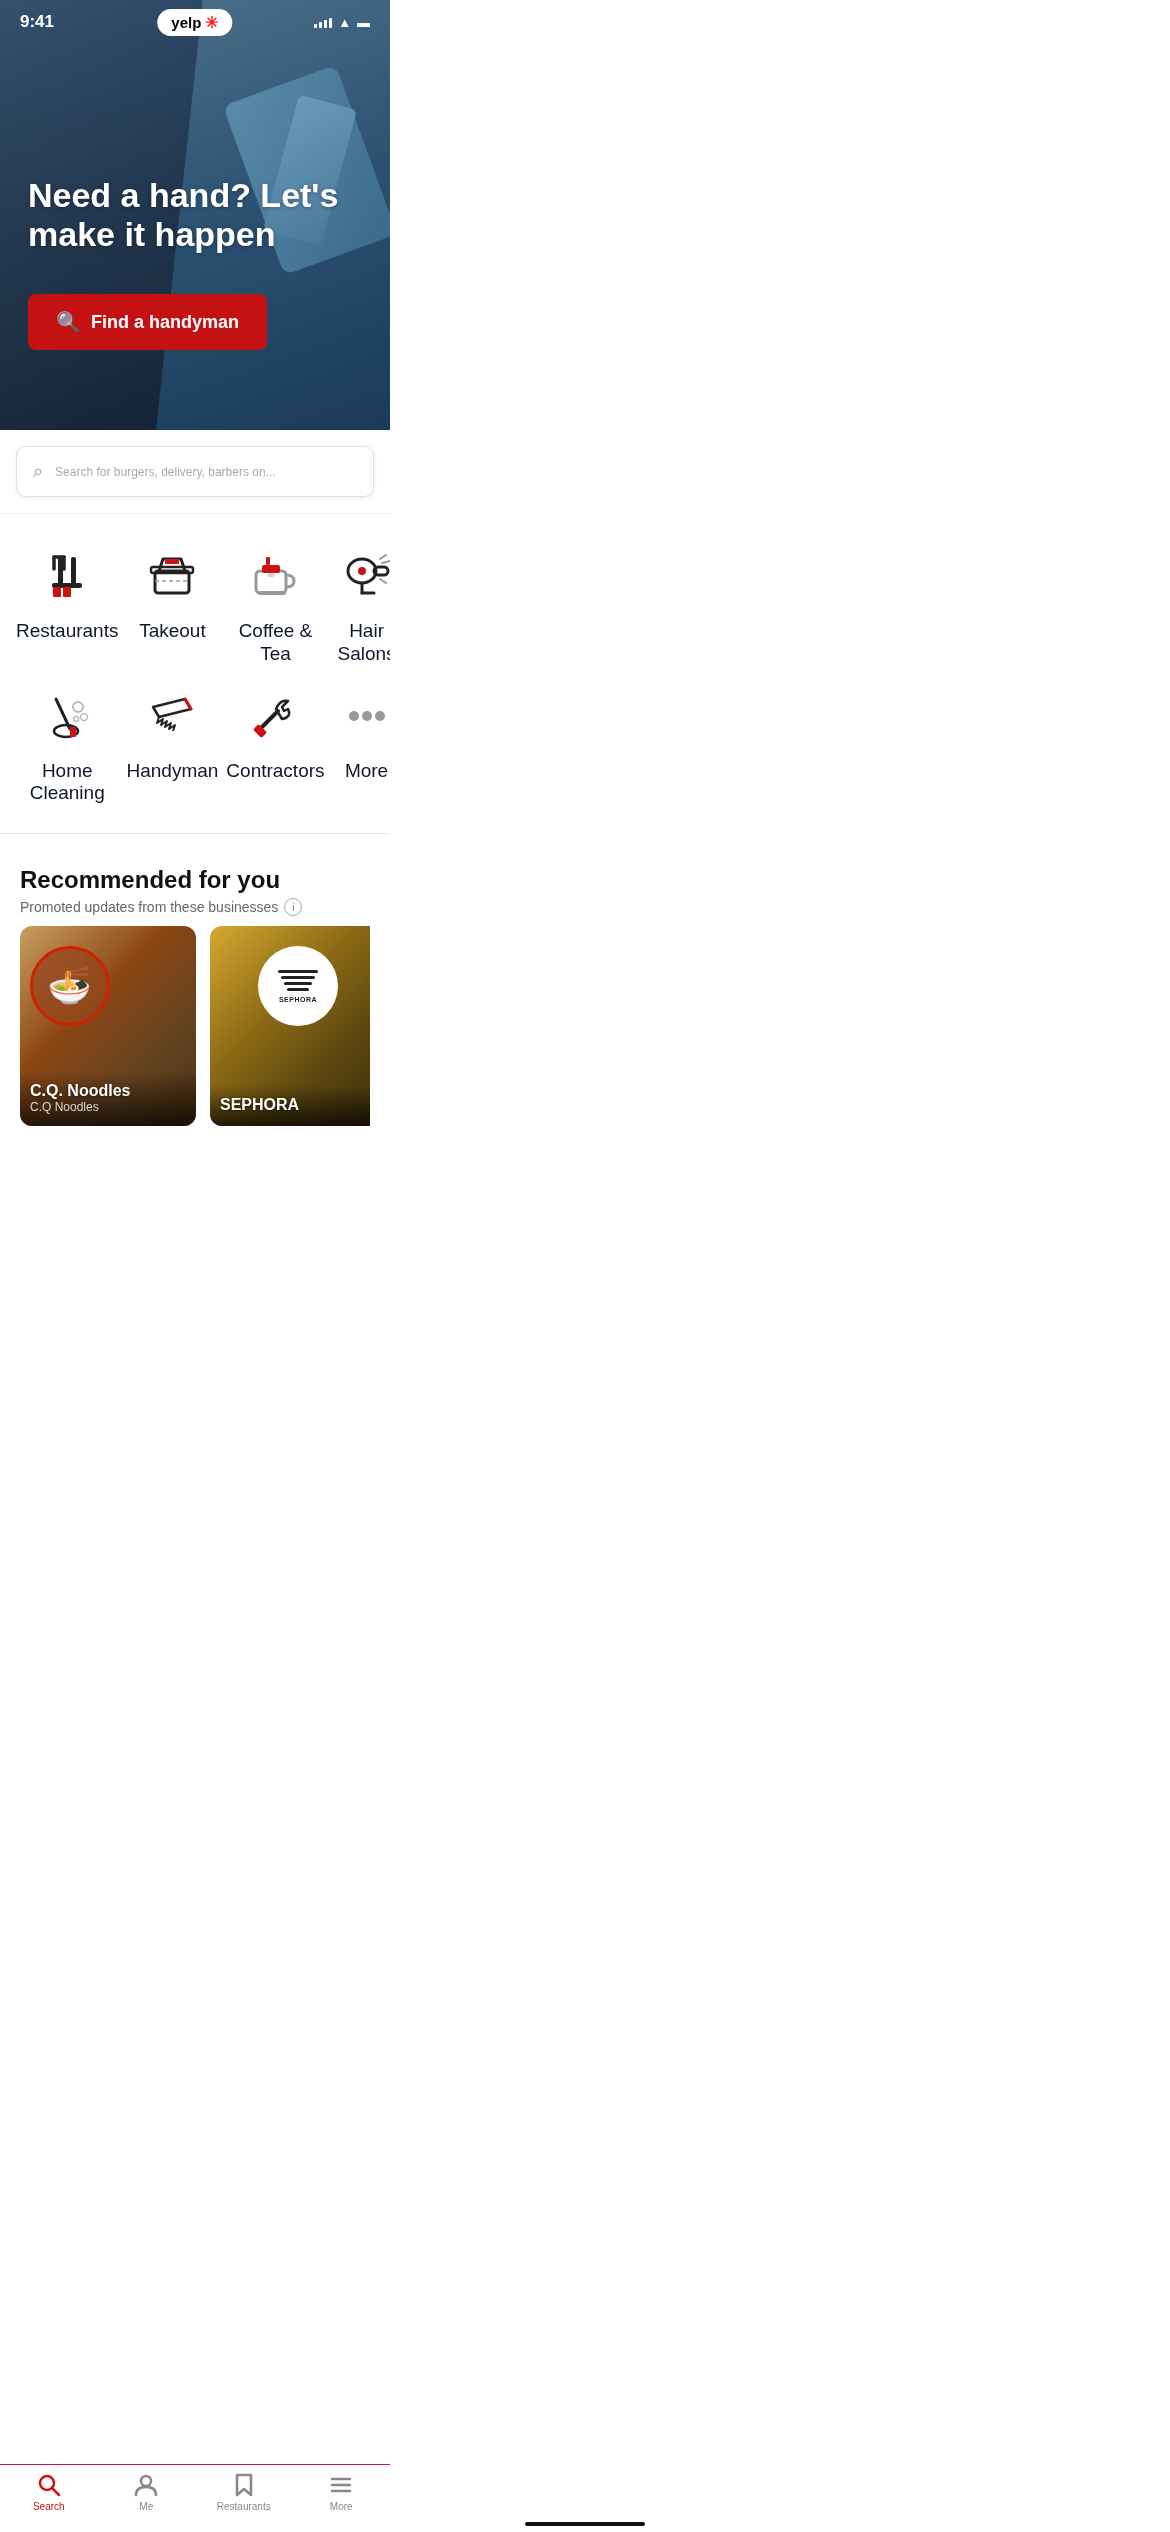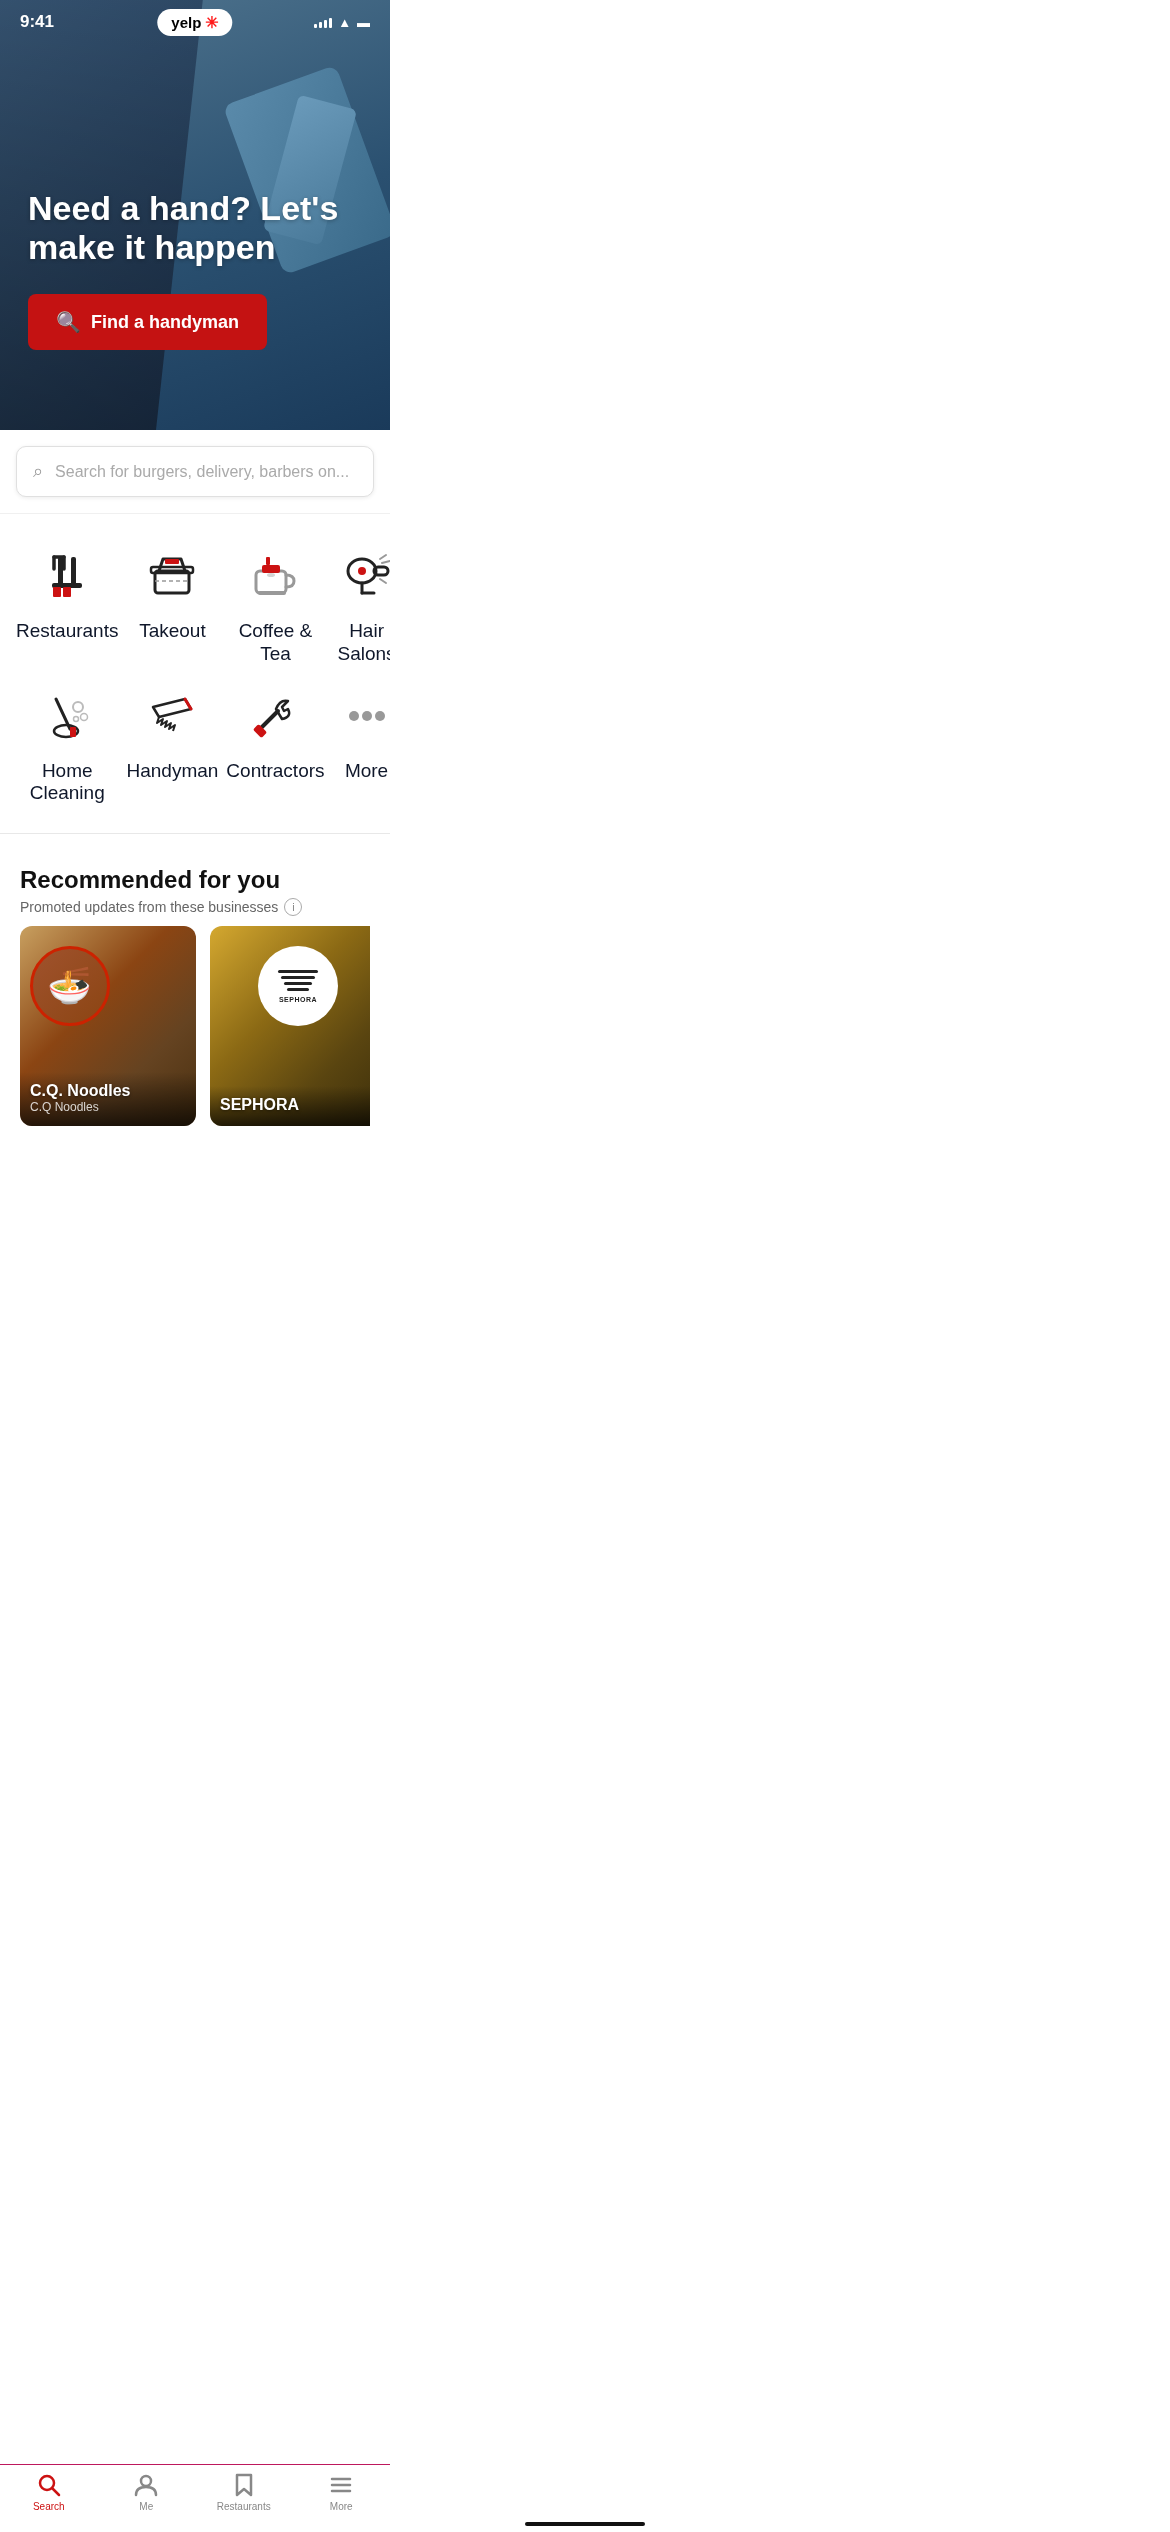--- a/index.html
+++ b/index.html
@@ -122,21 +122,21 @@
       bottom: 80px;
       left: 28px;
       right: 28px;
       z-index: 5;
     }
     .hero-title {
       font-size: 34px;
       font-weight: 700;
       color: #fff;
       line-height: 1.15;
-      margin-bottom: 27px;
+      margin-bottom: 40px;
       text-shadow: 0 1px 4px rgba(0,0,0,0.3);
     }
     .hero-button {
       display: inline-flex;
       align-items: center;
       gap: 10px;
       background: #c41212;
       color: #fff;
       border: none;
       border-radius: 8px;
@@ -164,21 +164,21 @@
       border-radius: 10px;
       padding: 14px 16px;
       box-shadow: 0 1px 4px rgba(0,0,0,0.08);
     }
     .search-icon-gray {
       color: #999;
       font-size: 18px;
     }
     .search-placeholder {
       color: #aaa;
-      font-size: 16px;
+      font-size: 12px;
     }
 
     
     .categories {
       padding: 28px 16px 20px;
       background: #fff;
     }
     .category-grid {
       display: grid;
       grid-template-columns: repeat(4, 1fr);

